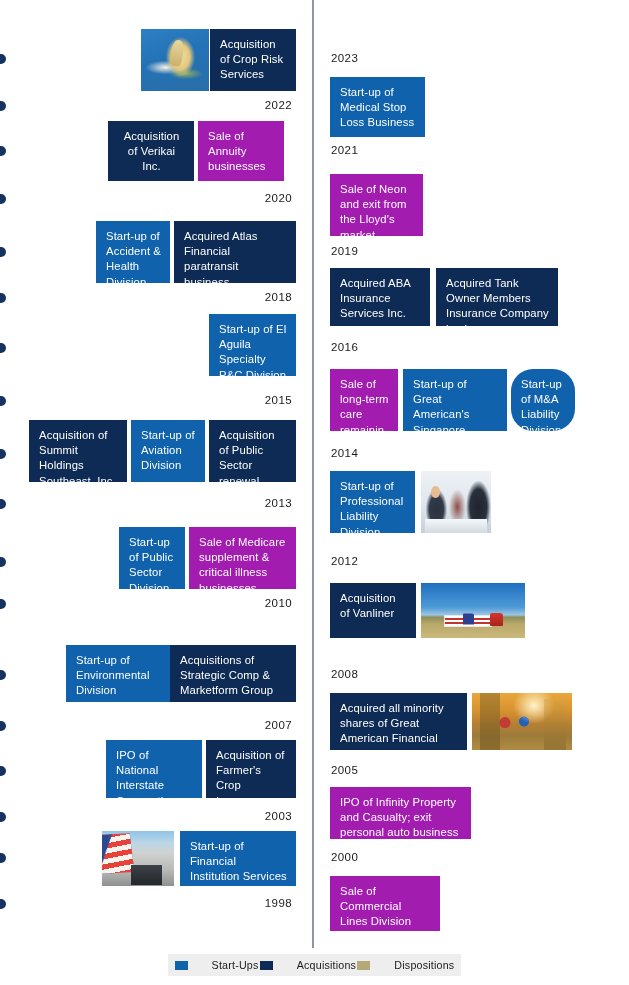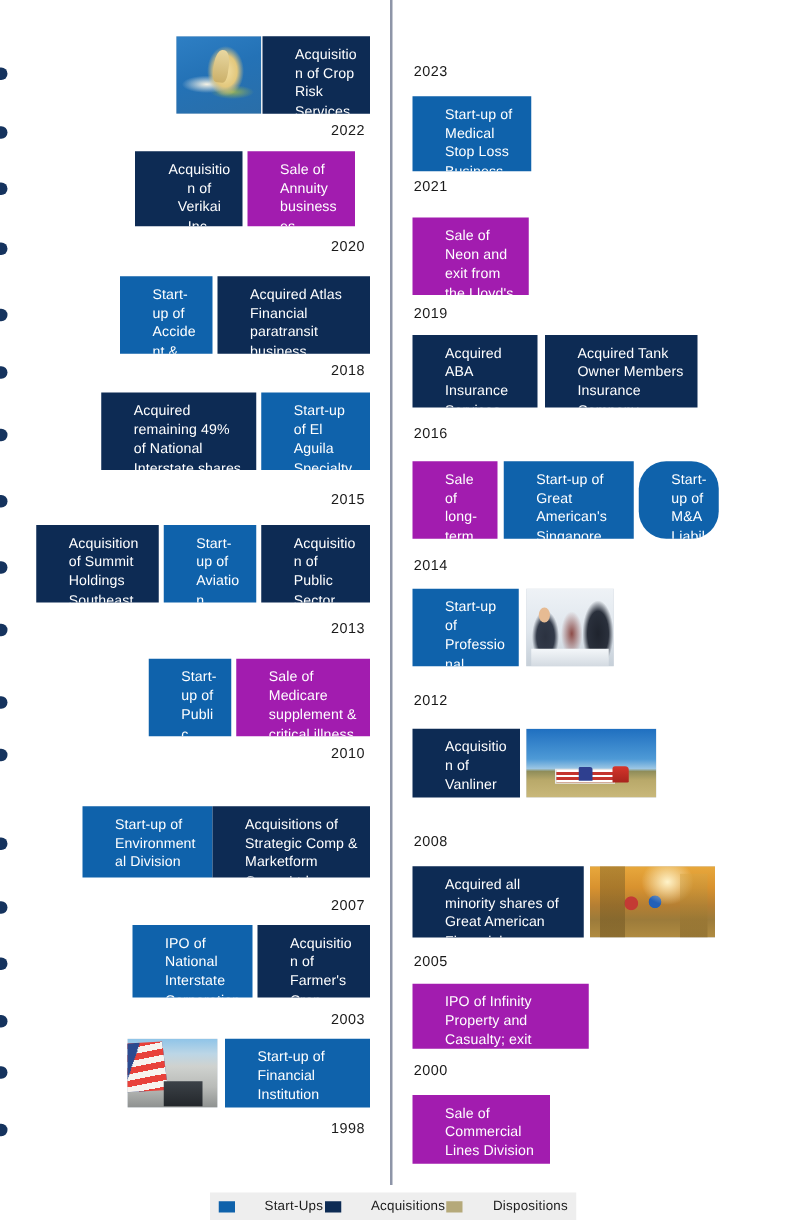--- a/index.html
+++ b/index.html
@@ -43,21 +43,21 @@
     letter-spacing: 0.4px;
     white-space: nowrap;
     line-height: 11px;
   }
   .year-label.left  { text-align: right; }
   .year-label.right { text-align: center; }
 
   .card {
     position: absolute;
     box-sizing: border-box;
-    padding: 8px 9px 7px 26px;
+    padding: 8px 9px 7px 10px;
     color: #ffffff;
     font-size: 11.3px;
     line-height: 15.2px;
     letter-spacing: 0.1px;
     overflow: hidden;
     word-wrap: break-word;
   }
   .card.startup     { background: #0f62ab; }
   .card.acquisition { background: #0d2b54; }
   .card.disposition { background: #a21caf; }
@@ -288,21 +288,20 @@
   <div class="card acquisition" style="left:108px; top:121px; width:86px; height:60px;text-align:center;">Acquisition of Verikai Inc.</div>
   <div class="card disposition" style="left:198px; top:121px; width:86px; height:60px;">Sale of Annuity businesses</div>
   <div class="card disposition" style="left:330px; top:174px; width:93px; height:62px;">Sale of Neon and exit from the Lloyd's market</div>
 
   <div class="card startup" style="left:96px; top:221px; width:74px; height:62px;">Start-up of Accident &amp; Health Division</div>
   <div class="card acquisition" style="left:174px; top:221px; width:122px; height:62px;">Acquired Atlas Financial paratransit business</div>
 
   <div class="card acquisition" style="left:330px; top:268px; width:100px; height:58px;">Acquired ABA Insurance Services Inc.</div>
   <div class="card acquisition" style="left:436px; top:268px; width:122px; height:58px;">Acquired Tank Owner Members Insurance Company business</div>
 
-  <div class="card acquisition" style="left:81px; top:314px; width:124px; height:62px;">Acquired remaining 49% of National Interstate shares not owned by AFG</div>
   <div class="card startup" style="left:209px; top:314px; width:87px; height:62px;">Start-up of El Aguila Specialty P&amp;C Division</div>
 
   <div class="card disposition" style="left:330px; top:369px; width:68px; height:62px;">Sale of long-term care remaining</div>
   <div class="card startup" style="left:403px; top:369px; width:104px; height:62px;">Start-up of Great American's Singapore branch</div>
   <div class="card startup" style="left:511px; top:369px; width:64px; height:62px;border-radius:22px;">Start-up of M&amp;A Liability Division</div>
 
   <div class="card acquisition" style="left:29px; top:420px; width:98px; height:62px;">Acquisition of Summit Holdings Southeast, Inc.</div>
   <div class="card startup" style="left:131px; top:420px; width:74px; height:62px;">Start-up of Aviation Division</div>
   <div class="card acquisition" style="left:209px; top:420px; width:87px; height:62px;">Acquisition of Public Sector renewal rights</div>
 

